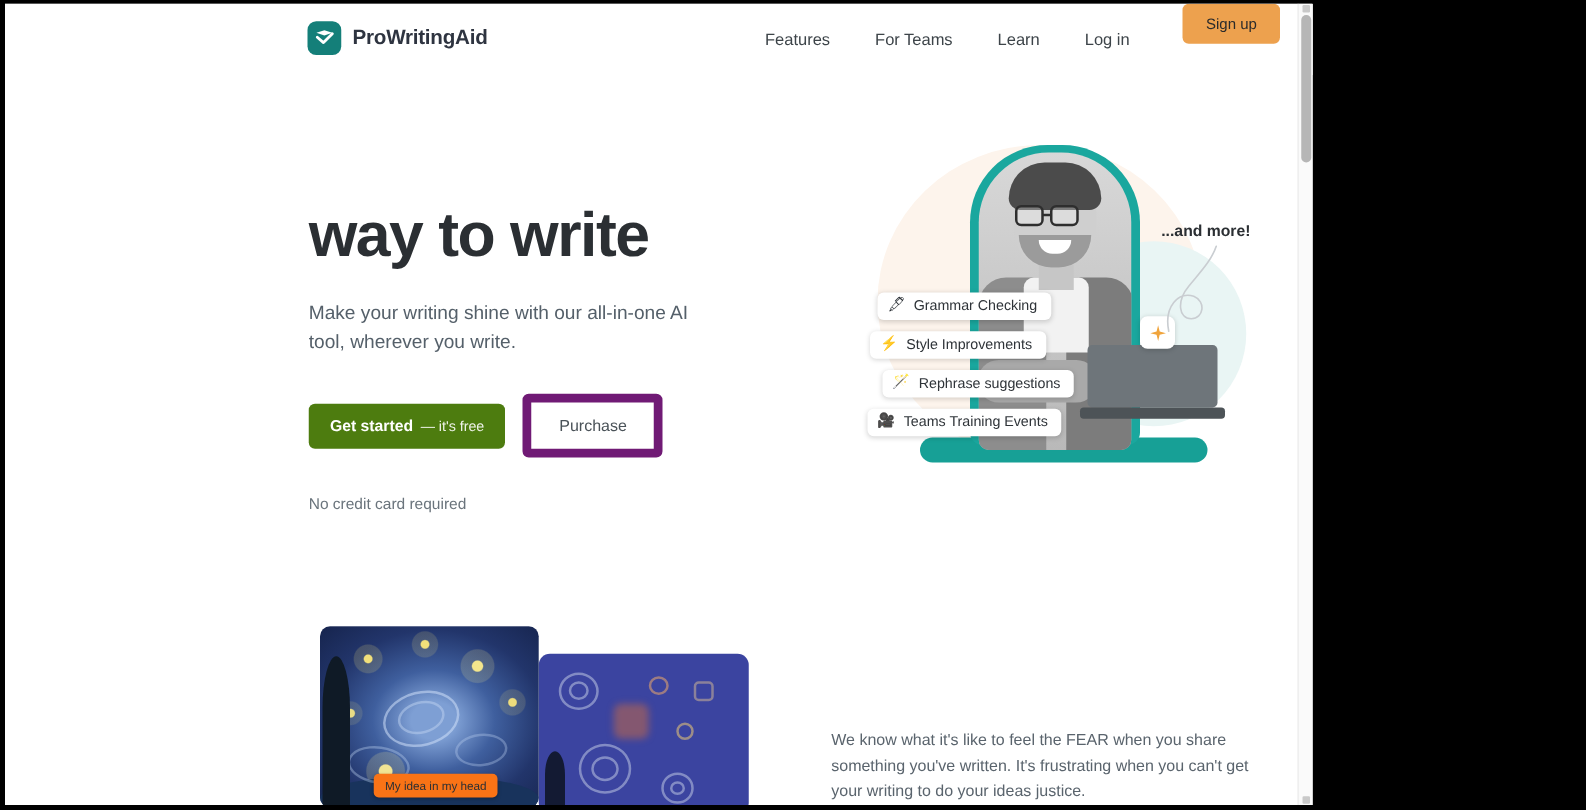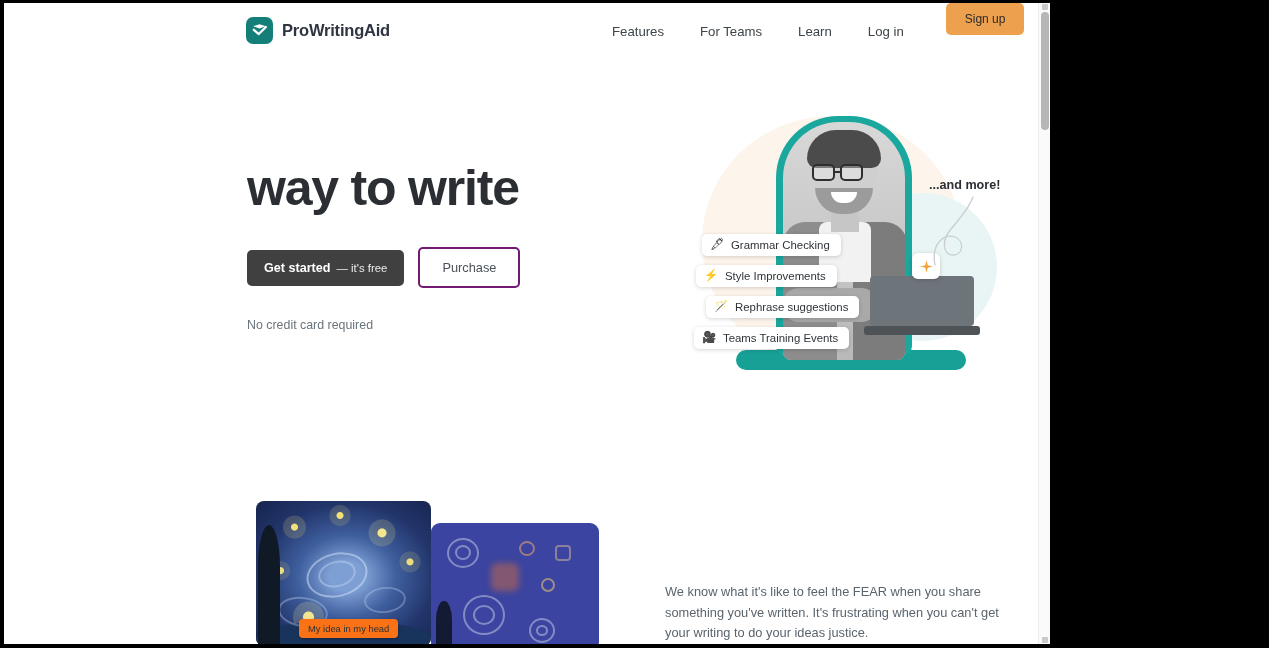--- a/index.html
+++ b/index.html
@@ -72,32 +72,32 @@
     color: #2b2f33; font-weight: bold;
     letter-spacing: -1.2px;
   }
   #hero-sub {
     margin-top: 22px;
     font-size: 15.3px; line-height: 23px;
     color: #55606a; width: 330px;
   }
   #hero-cta { margin-top: 30px; display: flex; align-items: center; gap: 14px; }
   #get-started-btn {
-    background: #404040; color: #ffffff;
+    background: #4d7c0f; color: #ffffff;
     font-size: 12.6px; font-weight: bold;
     padding: 11px 17px; border-radius: 5px;
     cursor: pointer; border: none; font-family: inherit;
     display: flex; align-items: baseline; gap: 6px;
   }
   #get-started-free { font-weight: normal; font-size: 11.4px; opacity: .9; }
   #purchase-btn {
     background: #ffffff; color: #4a5258;
     font-size: 12.8px;
     padding: 11px 22px; border-radius: 5px;
-    border: 2px solid #701a75; cursor: pointer; font-family: inherit;
+    border: 7px solid #701a75; cursor: pointer; font-family: inherit;
   }
   #no-card { margin-top: 30px; font-size: 12.4px; color: #6a747c; }
 
   
   #hero-art { position: absolute; left: 660px; top: 95px; width: 380px; height: 300px; }
   .blob {
     position: absolute; border-radius: 50%;
   }
   #blob-a { left: 38px; top: 18px; width: 260px; height: 250px; background: #fdf4ec; }
   #blob-b { left: 185px; top: 95px; width: 148px; height: 148px; background: #e9f5f4; }
@@ -316,20 +316,21 @@
         <span class="nav-link">Log in</span>
         <button id="signup-btn">Sign up</button>
       </div>
     </div>
 
     <div id="hero-left">
       <h1 id="hero-title">
         <br>
         <span>way to write</span>
       </h1>
+      <p id="hero-sub">Make your writing shine with our all-in-one AI tool, wherever you write.</p>
       <div id="hero-cta">
         <button id="get-started-btn">
           <span>Get started</span>
           <span id="get-started-free">— it's free</span>
         </button>
         <button id="purchase-btn">Purchase</button>
       </div>
       <div id="no-card">No credit card required</div>
     </div>
 

